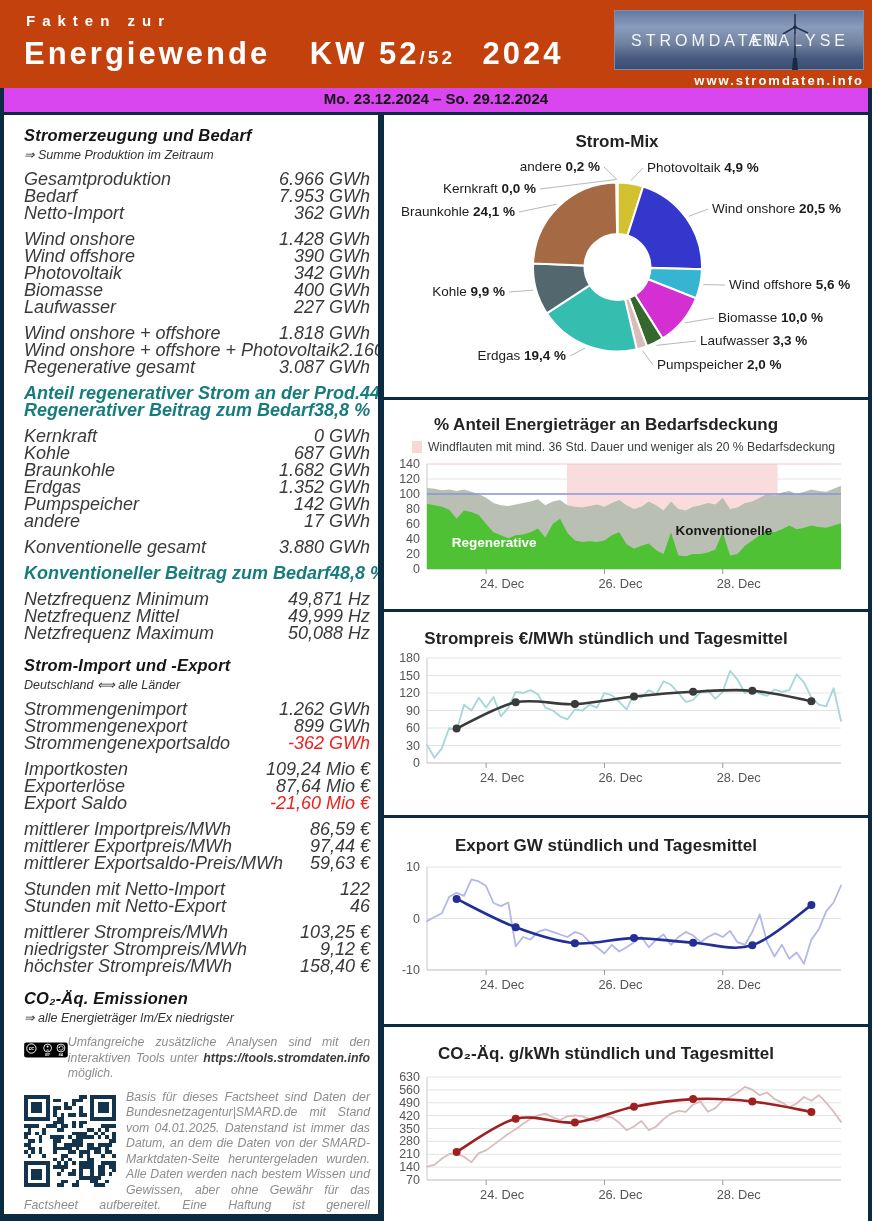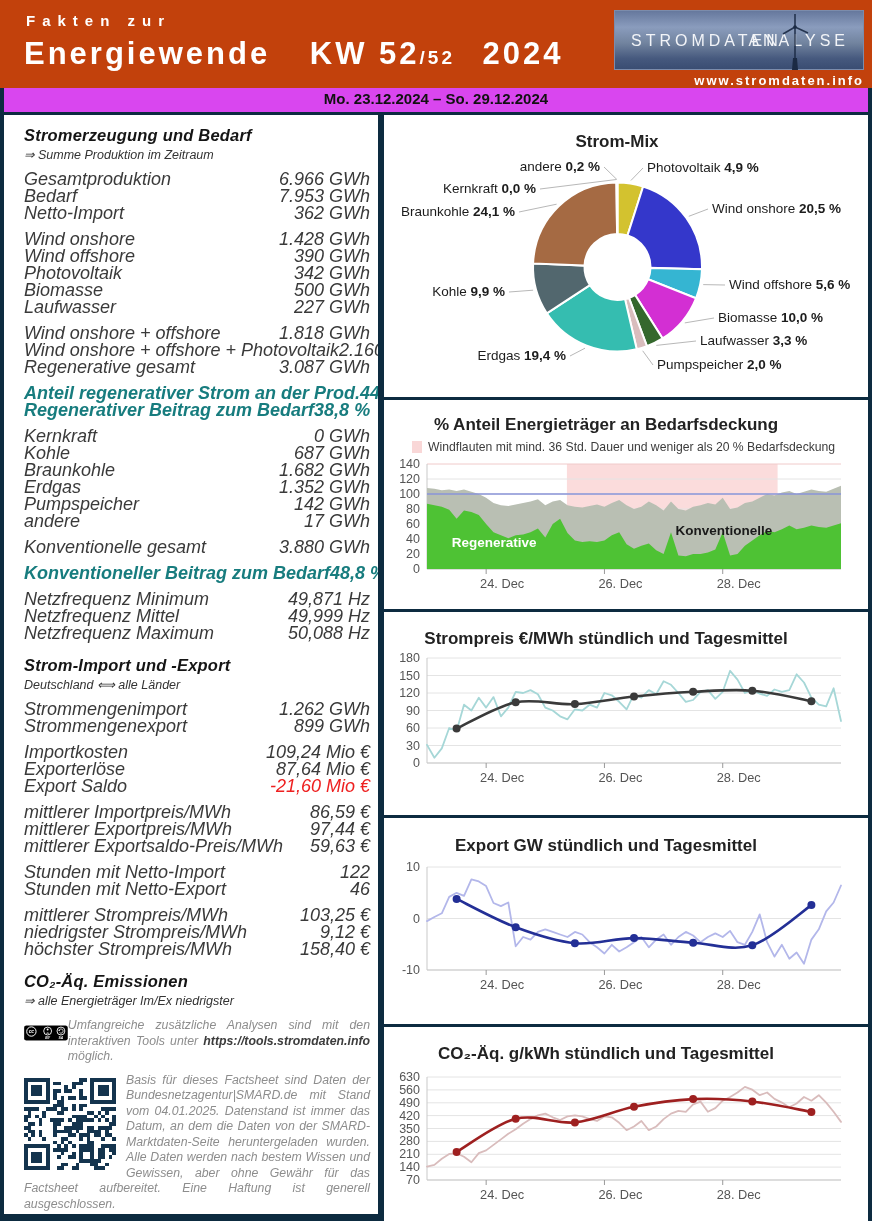--- a/index.html
+++ b/index.html
@@ -112,21 +112,21 @@
           <div class="row">
             <span class="lbl">Wind offshore</span>
             <span class="val">390 GWh</span>
           </div>
           <div class="row">
             <span class="lbl">Photovoltaik</span>
             <span class="val">342 GWh</span>
           </div>
           <div class="row">
             <span class="lbl">Biomasse</span>
-            <span class="val">500 GWh</span>
+            <span class="val">400 GWh</span>
           </div>
           <div class="row">
             <span class="lbl">Laufwasser</span>
             <span class="val">227 GWh</span>
           </div>
         </div>
         <div class="grp">
           <div class="row">
             <span class="lbl">Wind onshore + offshore</span>
             <span class="val">1.818 GWh</span>
@@ -208,20 +208,24 @@
     <div class="sec-sub">Deutschland ⟺ alle Länder</div>
     <div id="g2">
         <div class="grp">
           <div class="row">
             <span class="lbl">Strommengenimport</span>
             <span class="val">1.262 GWh</span>
           </div>
           <div class="row">
             <span class="lbl">Strommengenexport</span>
             <span class="val">899 GWh</span>
+          </div>
+          <div class="row redv">
+            <span class="lbl">Strommengenexportsaldo</span>
+            <span class="val">-362 GWh</span>
           </div>
         </div>
         <div class="grp">
           <div class="row">
             <span class="lbl">Importkosten</span>
             <span class="val">109,24 Mio €</span>
           </div>
           <div class="row">
             <span class="lbl">Exporterlöse</span>
             <span class="val">87,64 Mio €</span>

